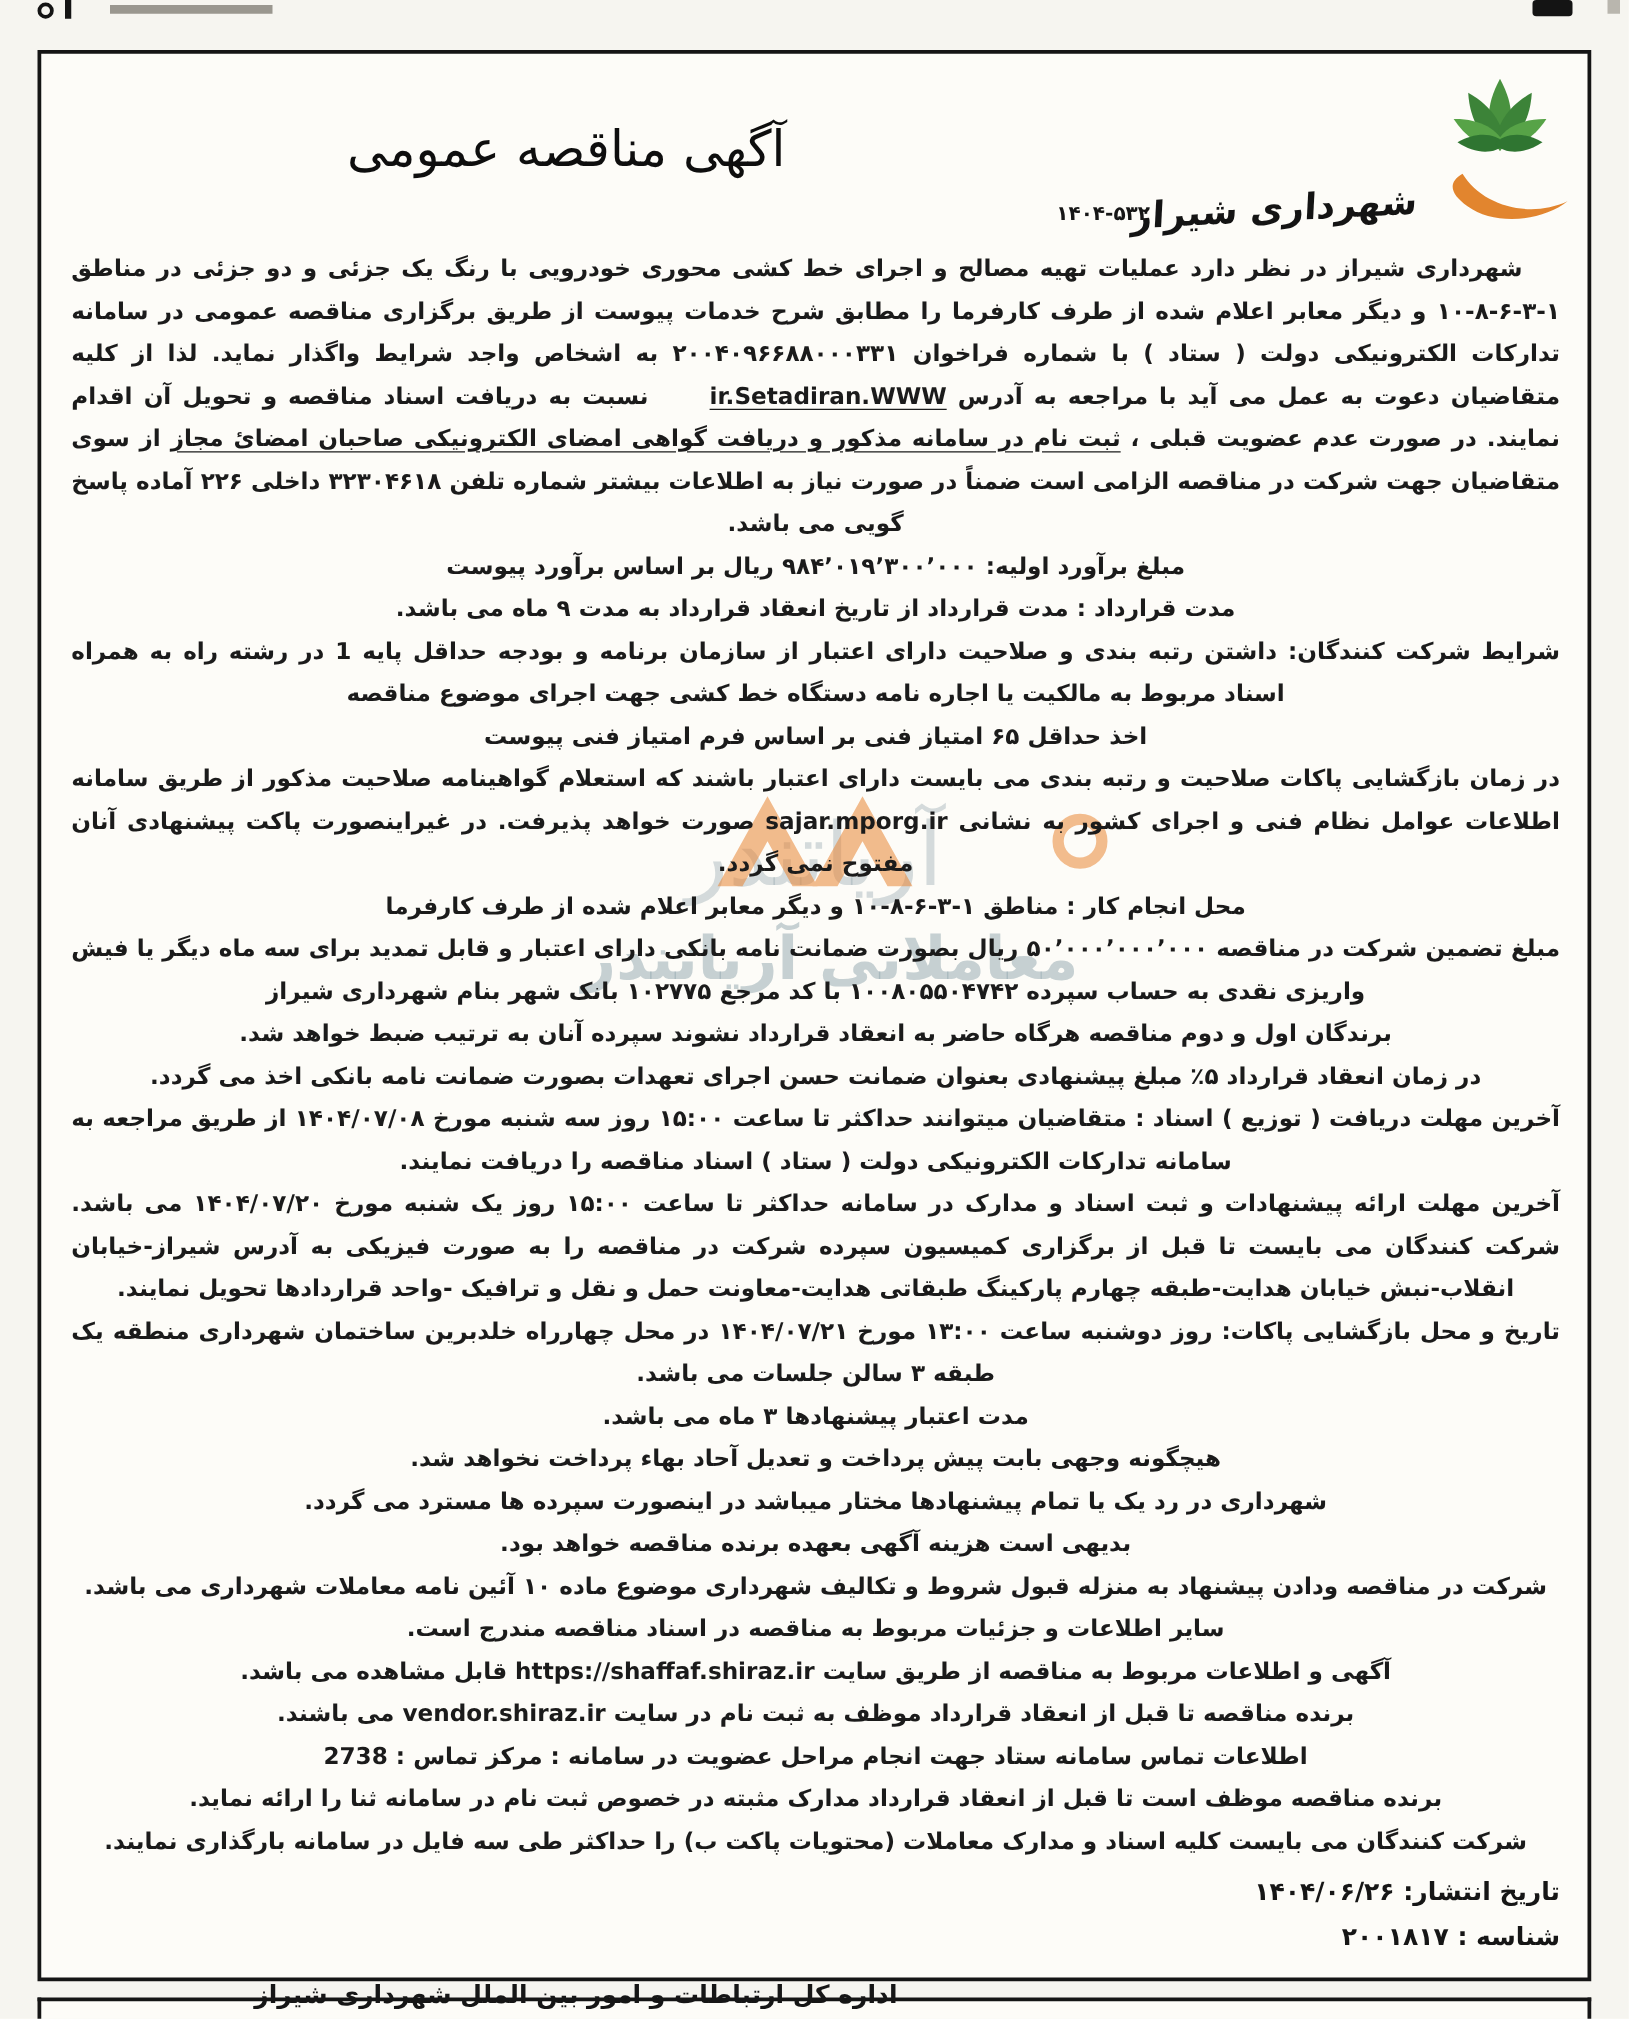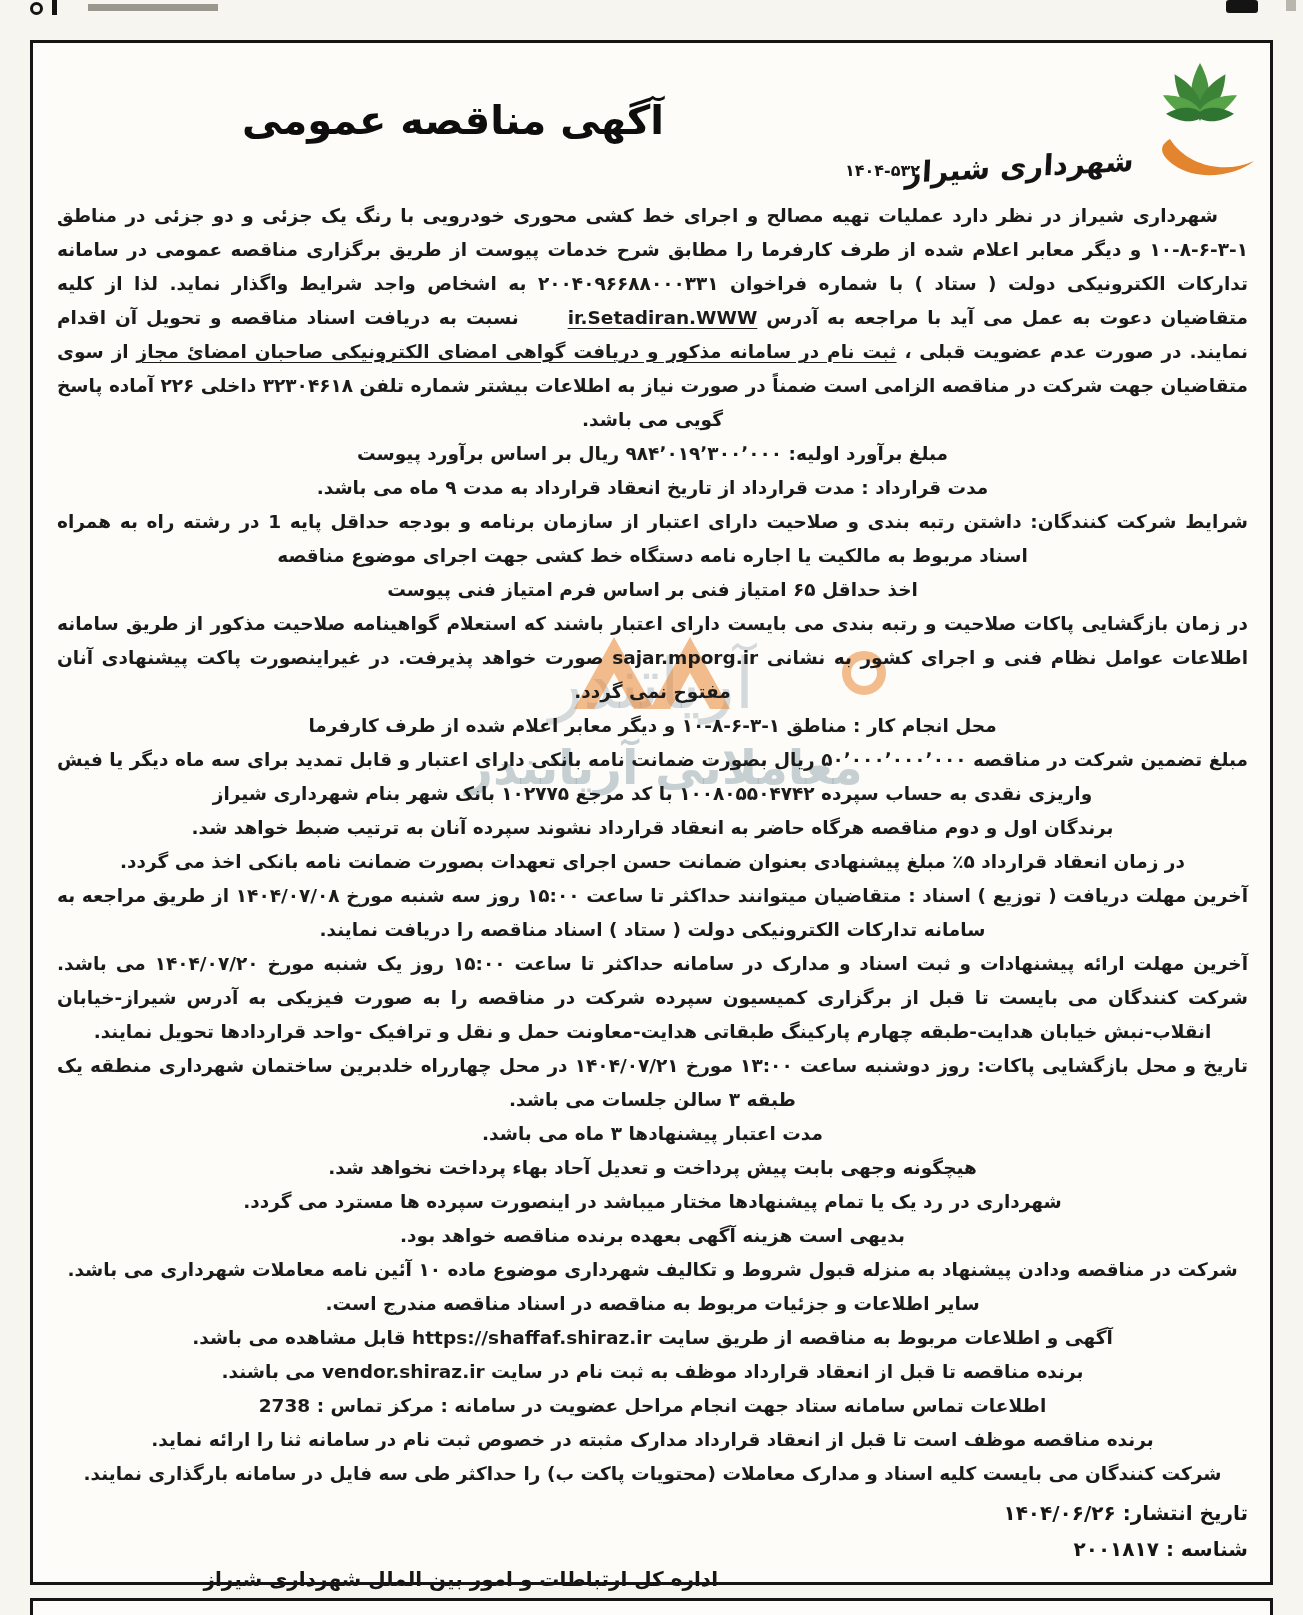--- a/index.html
+++ b/index.html
@@ -18,21 +18,21 @@
   
   .main-box {
     position:absolute; left:30px; top:40px; width:1243px; height:1545px;
     border:3px solid #151515; background:#fdfcf8;
   }
 
   
   .header { position:relative; height:150px; direction:rtl; }
   .title {
     position:absolute; top:54px; left:40px; width:760px;
-    text-align:center; font-size:40px; font-weight:bold; color:#0e0e0e;
+    text-align:center; font-size:40px; font-weight:normal; color:#0e0e0e;
     letter-spacing:0.5px;
   }
   .number { position:absolute; top:118px; left:812px; font-size:16px; font-weight:bold; }
   .logo { position:absolute; top:10px; right:8px; width:330px; height:140px; }
   .logo svg.flower { position:absolute; right:0; top:0; width:150px; height:135px; }
   .logo-caption {
     position:absolute; left:2px; bottom:10px; width:200px;
     font-size:29px; font-weight:bold; color:#141414; white-space:nowrap;
     transform:rotate(-3deg) skewX(-6deg);
   }
@@ -46,21 +46,21 @@
   .para { text-align:justify; text-align-last:center; }
   .para.intro { text-indent:30px; }
   .ul { text-decoration:underline; text-underline-offset:4px; }
   .link { text-decoration:underline; text-underline-offset:4px;margin-left:40px; }
   span[dir="ltr"] { unicode-bidi:isolate; }
 
   
   .footer { position:relative; z-index:1; direction:rtl; padding:4px 22px 0 24px; }
   .f-right { text-align:right; font-size:20px; font-weight:bold; line-height:36px; }
   .department {
-    text-align:right; padding-left:0; padding-right:530px; 
+    text-align:right; padding-left:0; padding-right:530px; margin-top:16px;
     font-size:20px; font-weight:bold; white-space:nowrap;
   }
 
   
   .watermark {
     position:absolute; z-index:0; top:600px; left:0; width:100%;
     text-align:center; pointer-events:none;
   }
   .wm-line1 {
     display:block; font-size:70px; font-weight:normal; letter-spacing:10px;

